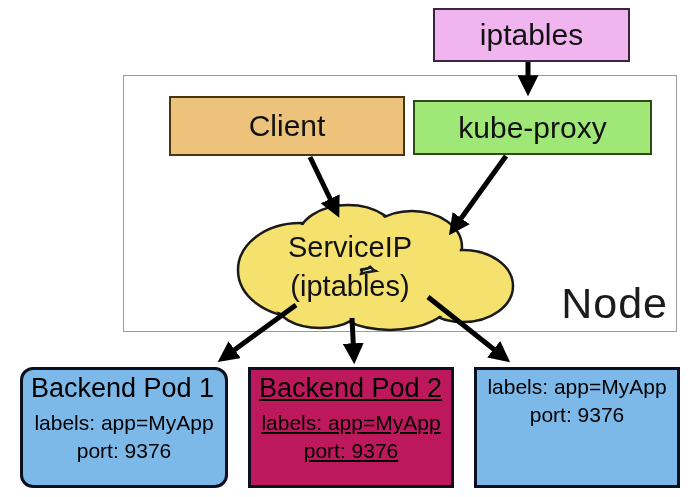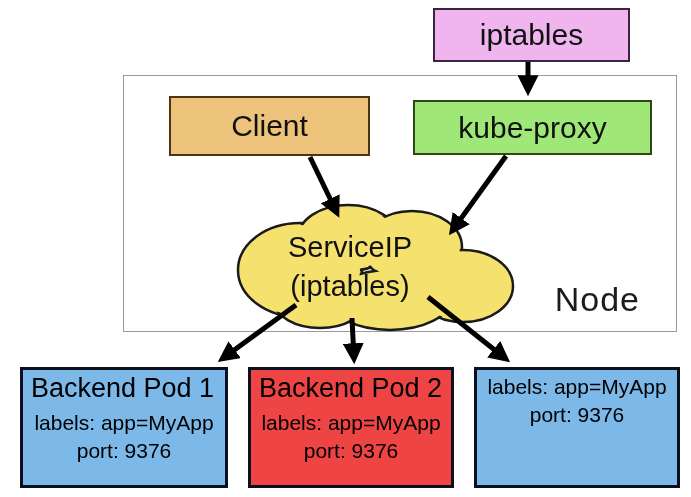--- a/index.html
+++ b/index.html
@@ -2,28 +2,28 @@
 <html><head>
 <meta charset="utf-8">
 <style>
   html,body{margin:0;padding:0;background:#fff;}
   .canvas{position:relative;width:691px;height:497px;background:#ffffff;overflow:hidden;
           font-family:"Liberation Sans",sans-serif;}
   .abs{position:absolute;box-sizing:border-box;}
   .box{display:flex;align-items:center;justify-content:center;color:#111;}
   #node-rect{left:123px;top:75px;width:554px;height:257px;border:1.5px solid #9a9a9a;background:#fff;z-index:1;}
   #apiserver{left:433px;top:8px;width:197px;height:54px;border:2.5px solid #3a2440;font-size:30px;z-index:2;}
-  #client{left:169px;top:96px;width:201px;height:60px;border:2.5px solid #4a3510;font-size:30px;z-index:2;}
+  #client{left:169px;top:96px;width:236px;height:60px;border:2.5px solid #4a3510;font-size:30px;z-index:2;}
   #kube-proxy{left:413px;top:100px;width:239px;height:55px;border:2.5px solid #2b4a15;font-size:30px;z-index:2;}
-  #node-label{left:508px;top:282px;width:132px;height:50px;text-align:right;font-size:34px;
+  #node-label{left:536px;top:282px;width:132px;height:50px;text-align:right;font-size:43px;
               font-weight:300;letter-spacing:1px;color:#1c1c1c;z-index:2;line-height:1.0;}
   .pod{top:367px;height:121px;border:3px solid #0b1020;padding:3px 8px 0 8px;z-index:2;}
   .pod-title{font-size:27px;margin:0 0 5px 0;white-space:nowrap;}
   .pod-line{font-size:21px;line-height:1.35;white-space:nowrap;text-align:center;}
-  #pod-1{left:20px;width:208px;}
+  #pod-1{left:20px;width:208px;border-radius:13px;}
   #pod-2{left:248px;width:206px;}
   #pod-3{left:474px;width:206px;}
   #overlay{left:0;top:0;z-index:3;pointer-events:none;}
   #watermark{left:398px;top:455px;font-size:23px;white-space:nowrap;z-index:4;
              color:rgba(74,74,74,0.88);
              text-shadow:0 0 3px rgba(255,255,255,.95),1px 1px 2px rgba(255,255,255,.8),-1px -1px 2px rgba(255,255,255,.6);}
   svg text{font-family:"Liberation Sans",sans-serif;}
 </style>
 </head>
 <body>
@@ -45,21 +45,21 @@
   </div>
 
   <div id="node-label" class="abs">Node</div>
 
   <div id="pod-1" class="abs pod" style="background-color: rgb(124, 184, 232);">
     <div class="pod-title">Backend Pod 1</div>
     <div class="pod-line">labels: app=MyApp</div>
     <div class="pod-line">port: 9376</div>
   </div>
 
-  <div id="pod-2" class="abs pod" style="background-color: #ef4444;">
+  <div id="pod-2" class="abs pod" style="background-color: #be185d; text-decoration: underline;">
     <div class="pod-title">Backend Pod 2</div>
     <div class="pod-line">labels: app=MyApp</div>
     <div class="pod-line">port: 9376</div>
   </div>
 
   <div id="pod-3" class="abs pod" style="background-color: rgb(124, 184, 232);">
     <div class="pod-line">labels: app=MyApp</div>
     <div class="pod-line">port: 9376</div>
   </div>
 

